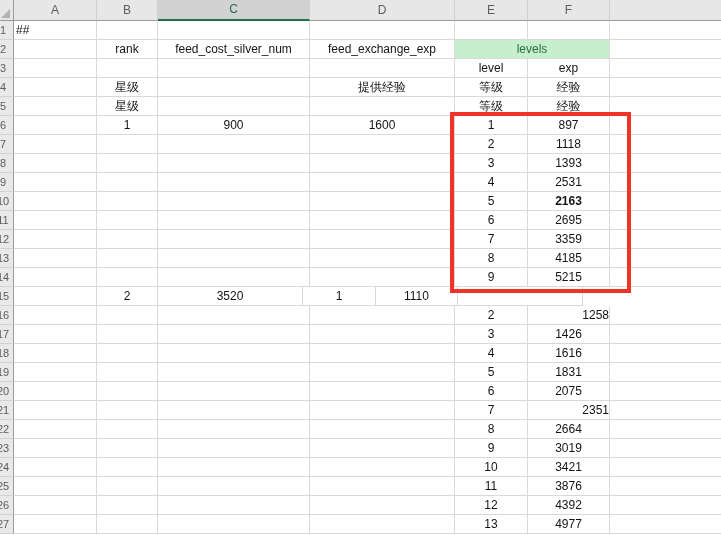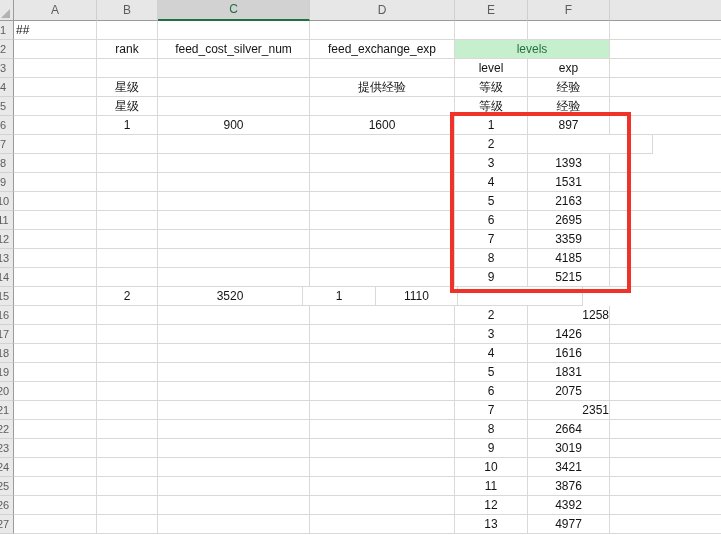--- a/index.html
+++ b/index.html
@@ -141,20 +141,21 @@
       </div>
       <div class="grid-row">
         <div class="rowhdr">
           <span>7</span>
         </div>
         <div class="cell align-left" style="width: 83px;"></div>
         <div class="cell" style="width: 61px;"></div>
         <div class="cell" style="width: 152px;"></div>
         <div class="cell" style="width: 145px;"></div>
         <div class="cell" style="width: 73px;">2</div>
+        <div class="cell" style="width: 82px;">1118</div>
         <div class="cell" style="width: 125px;"></div>
       </div>
       <div class="grid-row">
         <div class="rowhdr">
           <span>8</span>
         </div>
         <div class="cell align-left" style="width: 83px;"></div>
         <div class="cell" style="width: 61px;"></div>
         <div class="cell" style="width: 152px;"></div>
         <div class="cell" style="width: 145px;"></div>
@@ -164,33 +165,33 @@
       </div>
       <div class="grid-row">
         <div class="rowhdr">
           <span>9</span>
         </div>
         <div class="cell align-left" style="width: 83px;"></div>
         <div class="cell" style="width: 61px;"></div>
         <div class="cell" style="width: 152px;"></div>
         <div class="cell" style="width: 145px;"></div>
         <div class="cell" style="width: 73px;">4</div>
-        <div class="cell" style="width: 82px;">1531</div>
+        <div class="cell" style="width: 82px;">2531</div>
         <div class="cell" style="width: 125px;"></div>
       </div>
       <div class="grid-row">
         <div class="rowhdr">
           <span>10</span>
         </div>
         <div class="cell align-left" style="width: 83px;"></div>
         <div class="cell" style="width: 61px;"></div>
         <div class="cell" style="width: 152px;"></div>
         <div class="cell" style="width: 145px;"></div>
         <div class="cell" style="width: 73px;">5</div>
-        <div class="cell" style="width: 82px;">2163</div>
+        <div class="cell" style="width: 82px; font-weight: bold;">2163</div>
         <div class="cell" style="width: 125px;"></div>
       </div>
       <div class="grid-row">
         <div class="rowhdr">
           <span>11</span>
         </div>
         <div class="cell align-left" style="width: 83px;"></div>
         <div class="cell" style="width: 61px;"></div>
         <div class="cell" style="width: 152px;"></div>
         <div class="cell" style="width: 145px;"></div>

